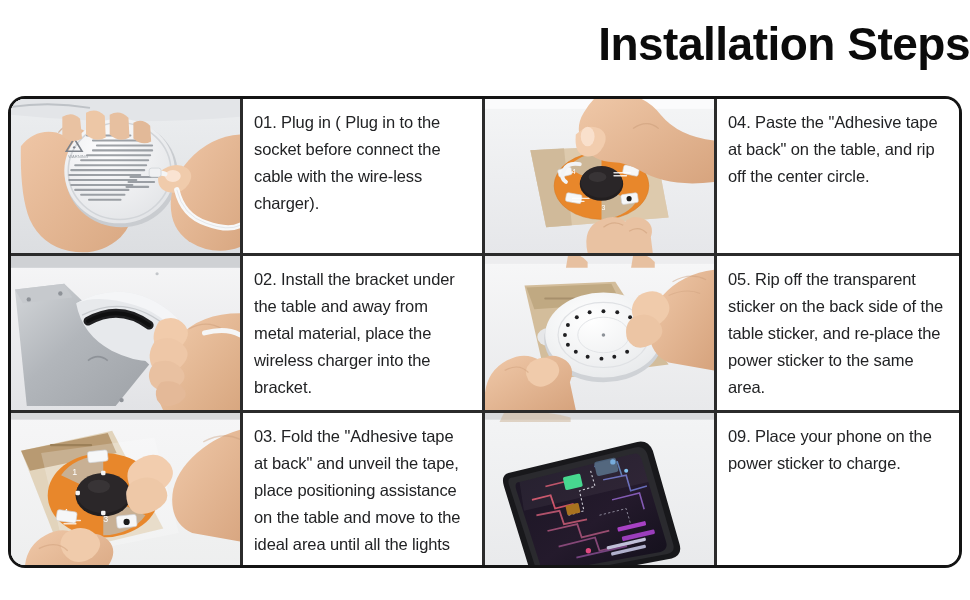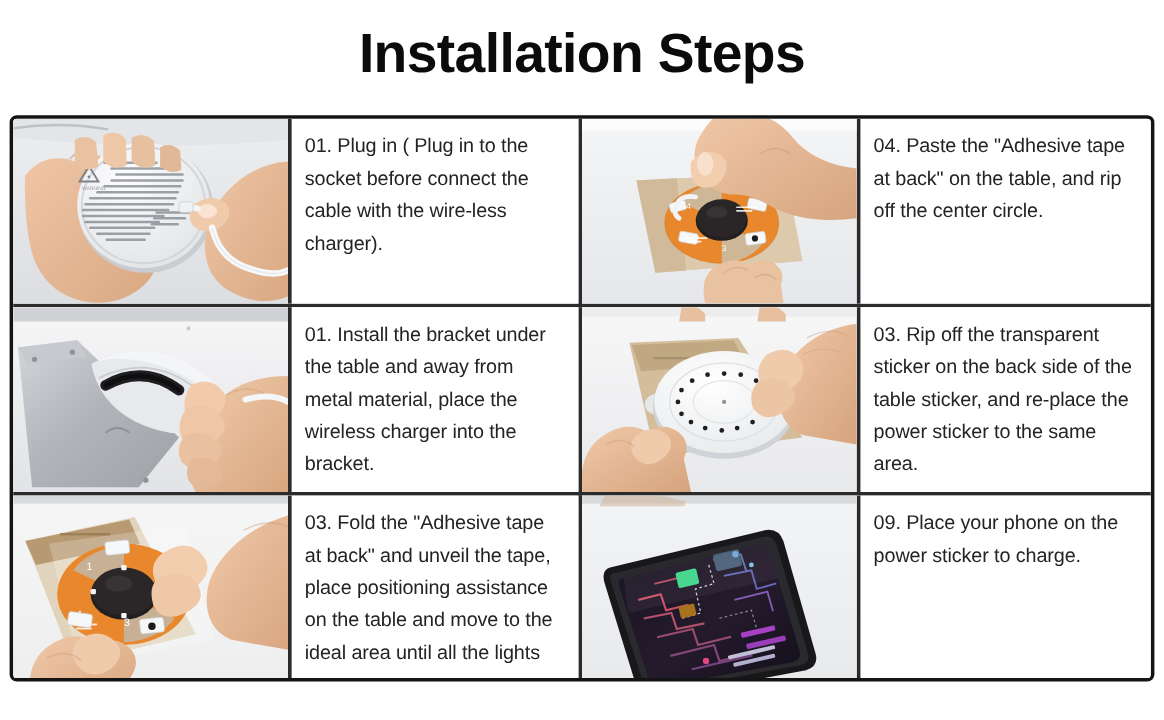--- a/index.html
+++ b/index.html
@@ -7,34 +7,34 @@
     width: 970px; height: 600px;
     background: #ffffff;
     font-family: "Liberation Sans", "DejaVu Sans", sans-serif;
     overflow: hidden;
   }
   .page { position: relative; width: 970px; height: 600px; background: #fff; }
 
   .title {
     position: absolute;
     top: 14px; left: 0; width: 970px;
-    text-align: center;
+    text-align: right;
     font-size: 46px;
     font-weight: 700;
     letter-spacing: -0.5px;
     color: #0b0b0b;
     line-height: 60px;
   }
 
   .grid-frame {
     position: absolute;
     left: 8px; top: 96px;
     width: 954px; height: 472px;
     border: 3px solid #141414;
-    border-radius: 6px;
+    border-radius: 17px;
     overflow: hidden;
     background: #fff;
   }
   .grid {
     position: relative;
     width: 100%; height: 100%;
     display: grid;
     grid-template-columns: 1fr 1fr;
     grid-template-rows: 1fr 1fr 1fr;
   }
@@ -244,21 +244,21 @@
             <path d="M232 58 q-40 0 -62 24 q-16 18 -20 42 q-4 18 4 32 l78 0 z" fill="url(#g2skin)"></path>
             <path d="M150 66 q16 -8 26 4 q8 10 -4 22 q-12 12 -24 2 q-8 -12 2 -28 z" fill="#f1cbab"></path>
             <path d="M146 86 q18 -8 30 6 q8 10 -6 22 q-14 12 -26 0 q-8 -14 2 -28 z" fill="#eec7a7"></path>
             <path d="M146 108 q18 -6 28 8 q6 10 -8 18 q-14 8 -24 -4 q-6 -12 4 -22 z" fill="#e9c1a1"></path>
             <path d="M152 128 q16 -4 24 8 q4 8 -8 14 q-14 6 -20 -4 q-4 -10 4 -18 z" fill="#e4b998"></path>
             <path d="M180 74 q18 -10 34 0" stroke="#c99b78" stroke-width="1.2" fill="none" opacity=".45"></path>
 
             <path d="M196 78 q22 -6 36 2" stroke="#f5f6f7" stroke-width="5" fill="none" stroke-linecap="round"></path>
           </svg>
         </div>
-        <div class="caption">01. Install the bracket under the table and away from metal material, place the wireless charger into the bracket.</div>
+        <div class="caption">02. Install the bracket under the table and away from metal material, place the wireless charger into the bracket.</div>
       </div>
 
       <div class="pair rowTopB">
         <div class="photo">
           <svg viewBox="0 0 232 156" preserveAspectRatio="xMidYMid slice">
             <defs>
               <linearGradient id="g5bg" x1="0" y1="0" x2="0" y2="1">
                 <stop offset="0" stop-color="#f7f7f8"></stop>
                   <stop offset="1" stop-color="#e8e9eb"></stop>
               </linearGradient>
@@ -311,21 +311,21 @@
             <path d="M156 40 q18 -10 28 4 q8 12 -6 24 q-16 12 -26 -2 q-8 -14 4 -26 z" fill="#f0cbab"></path>
             <path d="M150 62 q18 -8 28 8 q6 12 -10 20 q-16 8 -24 -6 q-4 -14 6 -22 z" fill="#ecc5a4"></path>
             <path d="M190 26 q18 -10 34 -2" stroke="#c99b78" stroke-width="1.2" fill="none" opacity=".45"></path>
             <path d="M186 40 q18 -8 32 -2" stroke="#c99b78" stroke-width="1.1" fill="none" opacity=".35"></path>
 
             <path d="M0 156 q-4 -36 22 -50 q18 -10 34 0 q12 -10 26 0 q10 8 4 22 l6 28 z" fill="url(#g5skin)"></path>
             <path d="M46 108 q14 -10 26 0 q8 10 -4 20 q-14 10 -24 -2 q-6 -10 2 -18 z" fill="#f0cbab"></path>
             <path d="M20 116 q14 -8 24 2" stroke="#cfa07c" stroke-width="1.2" fill="none" opacity=".5"></path>
           </svg>
         </div>
-        <div class="caption">03. Rip off the transparent sticker on the back side of the table sticker, and re-place the power sticker to the same area.</div>
+        <div class="caption">05. Rip off the transparent sticker on the back side of the table sticker, and re-place the power sticker to the same area.</div>
       </div>
 
       <div class="pair colA">
         <div class="photo">
           <svg viewBox="0 0 232 162" preserveAspectRatio="xMidYMid slice">
             <defs>
               <linearGradient id="g3bg" x1="0" y1="0" x2="0" y2="1">
                 <stop offset="0" stop-color="#f6f6f7"></stop>
                   <stop offset="1" stop-color="#eceded"></stop>
               </linearGradient>

